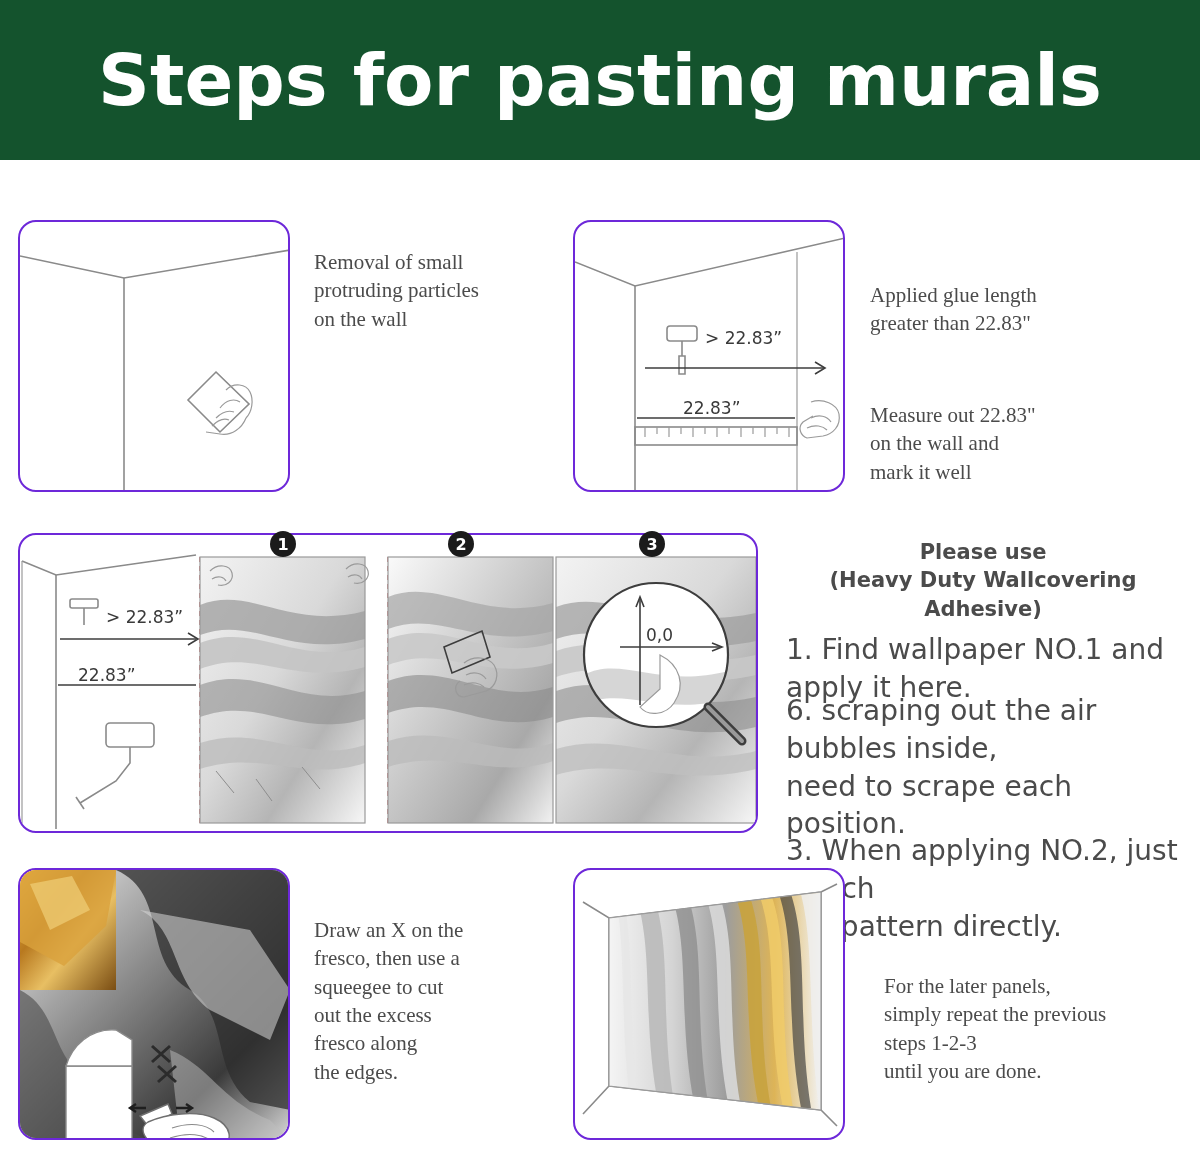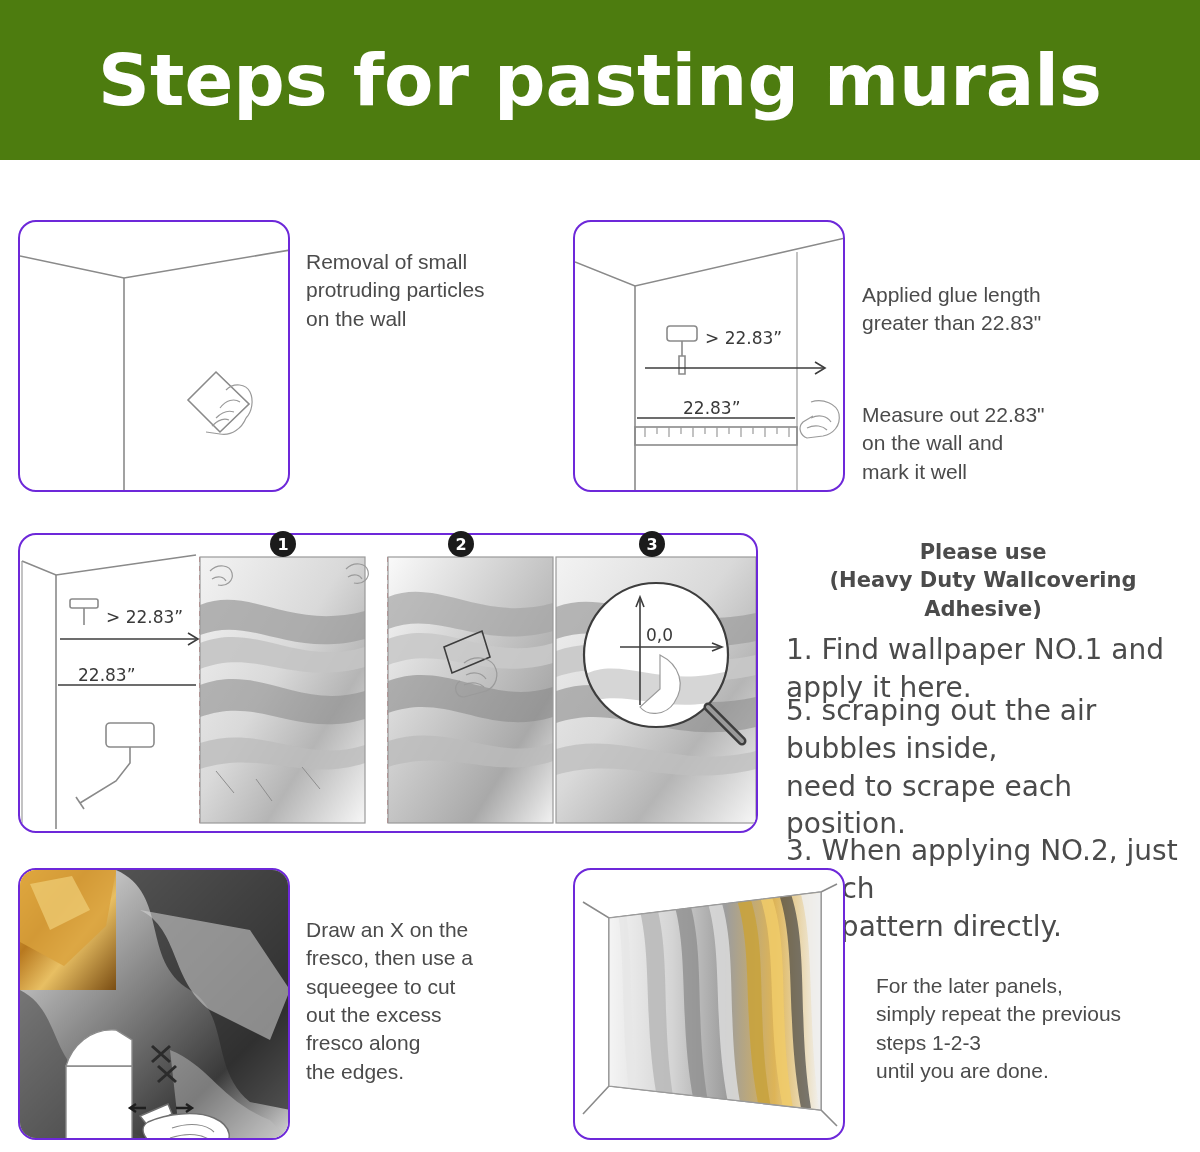--- a/index.html
+++ b/index.html
@@ -13,21 +13,21 @@
     font-family: "DejaVu Sans", sans-serif;
     color: #4a4a4a;
     position: relative;
     overflow: hidden;
   }
 
   
   .header {
     width: 1200px;
     height: 160px;
-    background: #4d7c0f;
+    background: #14532d;
     display: flex;
     align-items: center;
     justify-content: center;
     box-sizing: border-box;
   }
   .header-title {
     color: #ffffff;
     font-size: 72px;
     font-weight: bold;
     letter-spacing: 0px;
@@ -44,22 +44,23 @@
     background: #ffffff;
     box-sizing: border-box;
     overflow: hidden;
   }
 
   .caption {
     position: absolute;
     font-size: 21px;
     line-height: 1.35;
     color: #4b4b4b;
-    font-family: Liberation Sans, sans-serif;
+    font-family: Liberation Serif, serif;
     white-space: pre-line;
+    margin-left: 8px;
   }
 
   
   #panel-a { left: 18px; top: 220px; width: 272px; height: 272px; }
 
   
   #panel-b { left: 573px; top: 220px; width: 272px; height: 272px; }
 
   
   #panel-c { left: 18px; top: 533px; width: 740px; height: 300px; }
@@ -291,21 +292,21 @@
   </svg>
 </div>
 
 <div class="step-badge" style="left:270px; top:531px;">1</div>
 <div class="step-badge" style="left:448px; top:531px;">2</div>
 <div class="step-badge" style="left:639px; top:531px;">3</div>
 
 <div class="adhesive-head" style="left:778px; top:538px; width:410px;font-weight:bold;">Please use
 (Heavy Duty Wallcovering Adhesive)</div>
 <div class="right-text" style="left:786px; top:631px; width:400px;">1. Find wallpaper NO.1 and apply it here.</div>
-<div class="right-text" style="left:786px; top:692px; width:400px;">5. scraping out the air bubbles inside,
+<div class="right-text" style="left:786px; top:692px; width:400px;">6. scraping out the air bubbles inside,
 need to scrape each position.</div>
 <div class="right-text" style="left:786px; top:784px; width:400px;margin-top:48px;">3. When applying NO.2, just match
 the pattern directly.</div>
 
 <div class="panel" id="panel-d">
   <svg width="270" height="270" viewBox="0 0 270 270">
     <defs>
       <linearGradient id="gold" x1="0" y1="0" x2="1" y2="1">
         <stop offset="0%" stop-color="#f3c14b"></stop>
         <stop offset="35%" stop-color="#b8791f"></stop>

